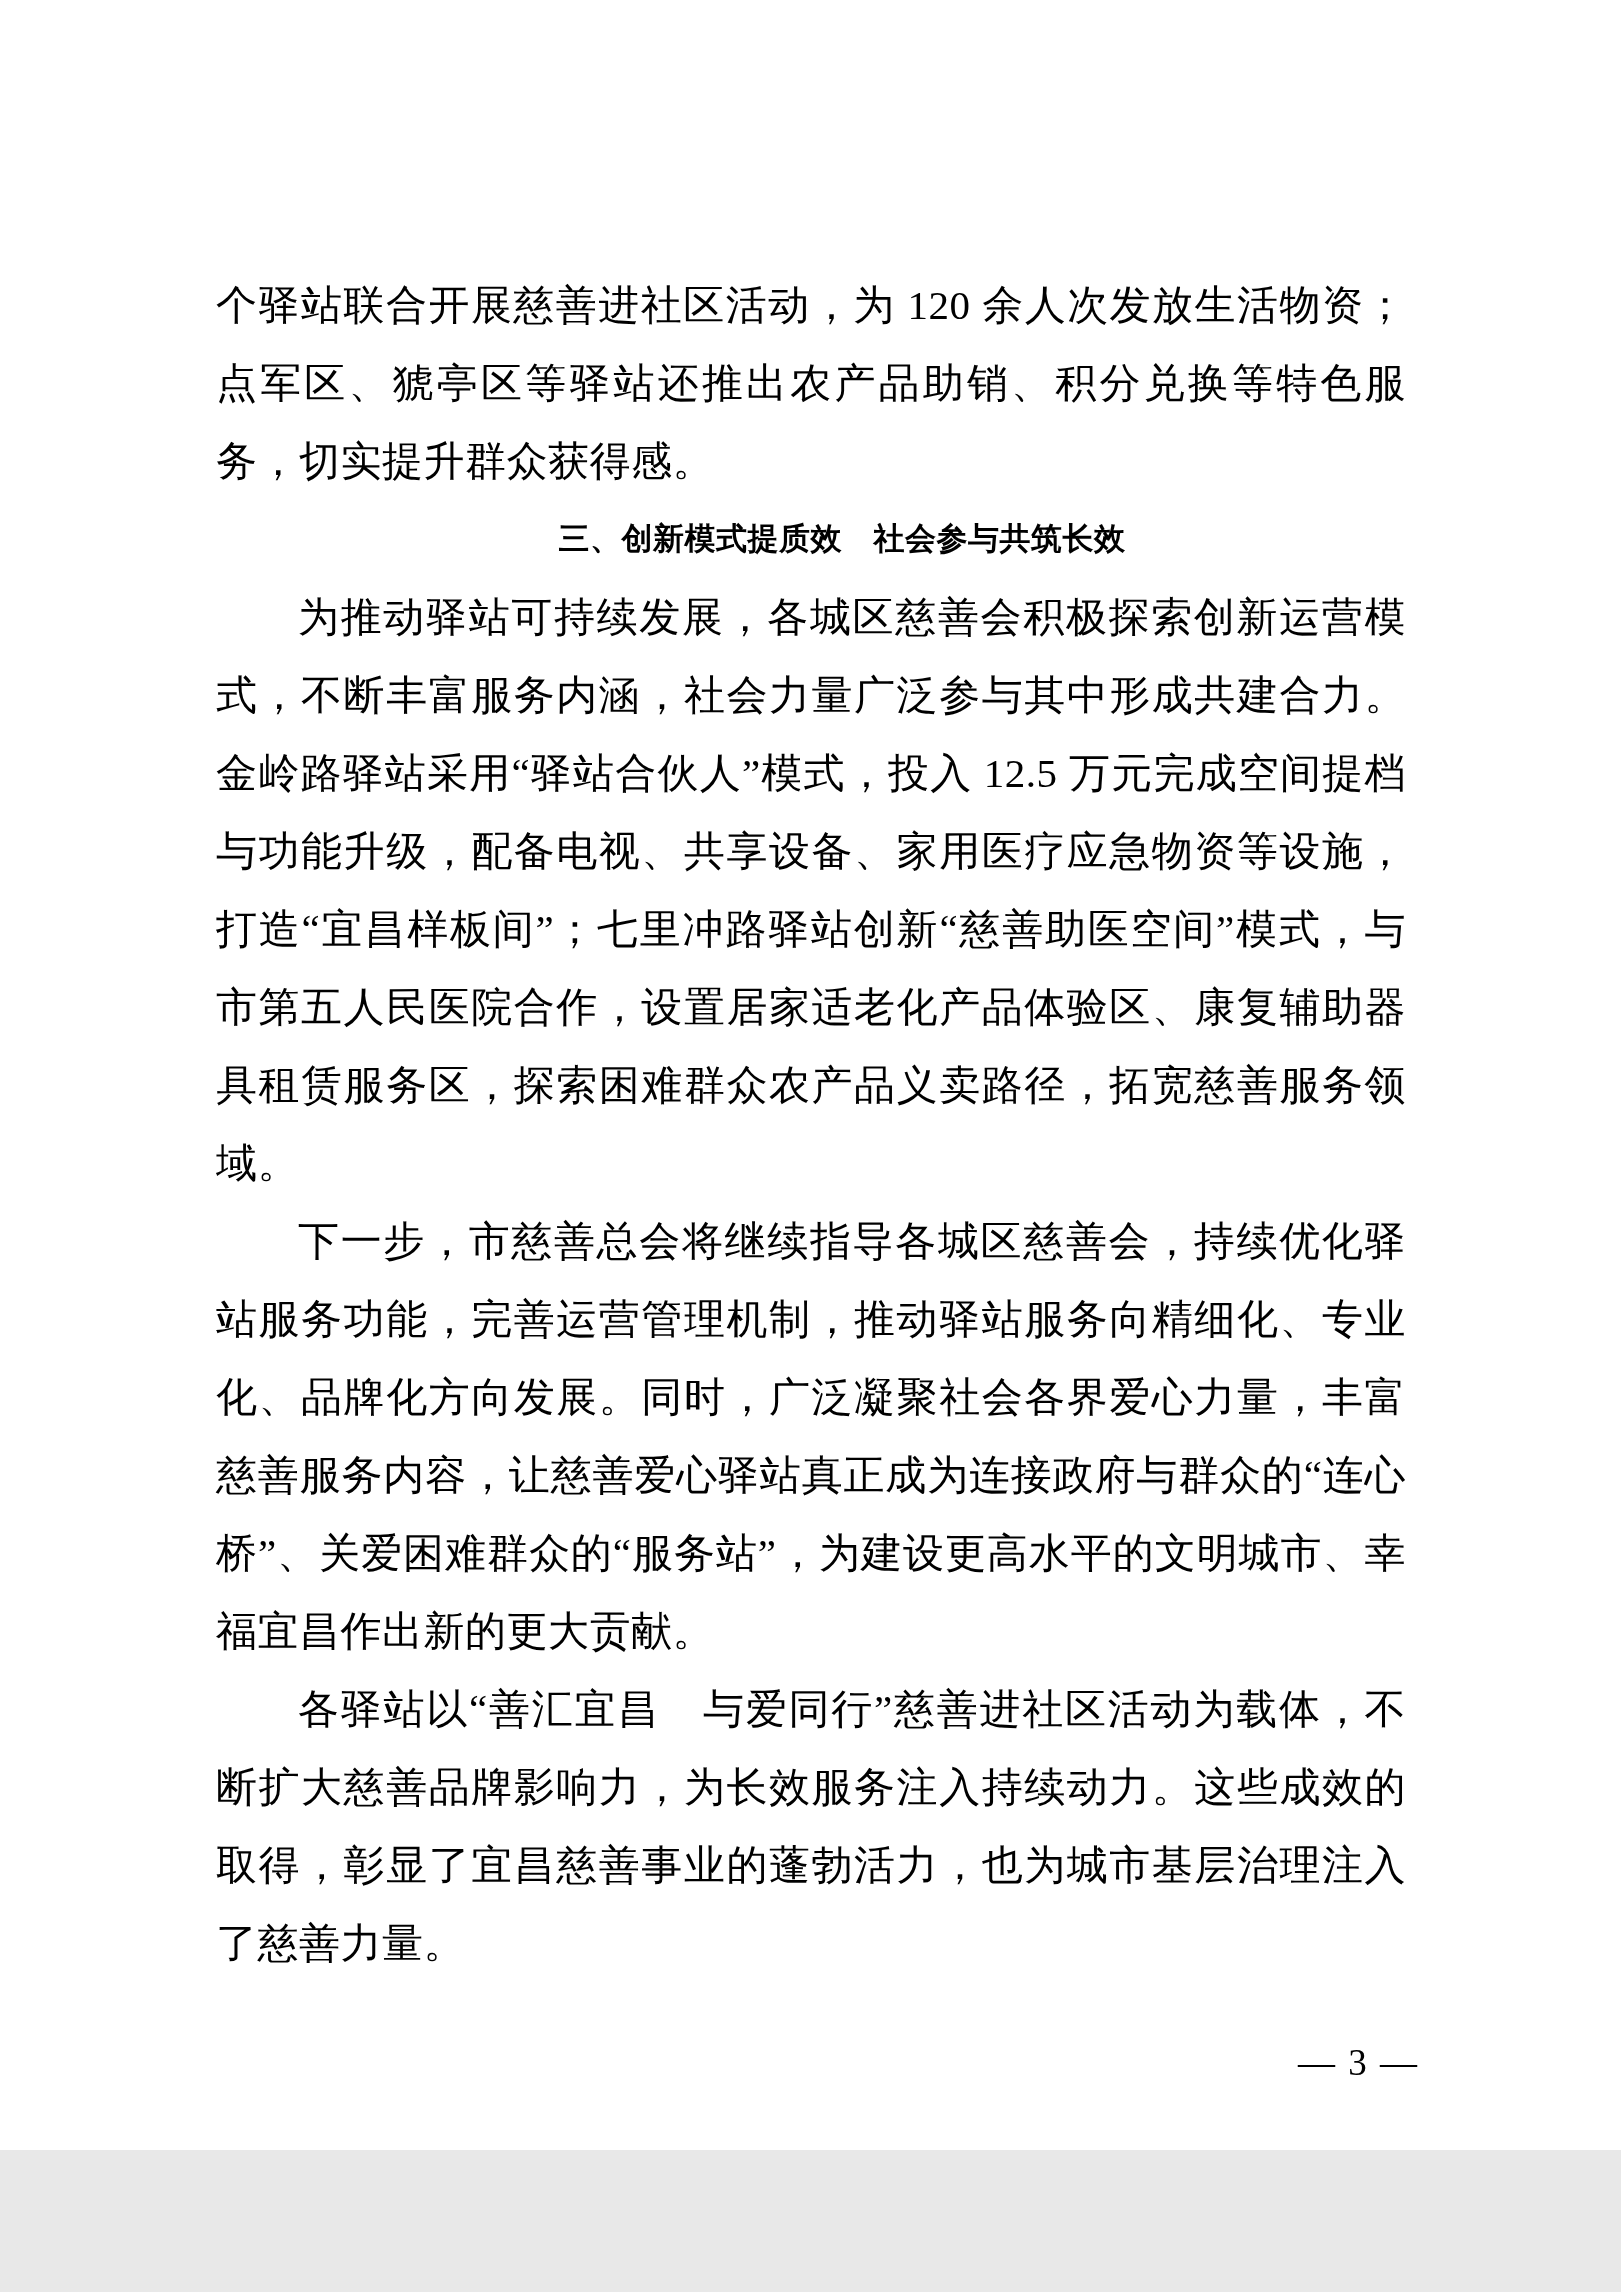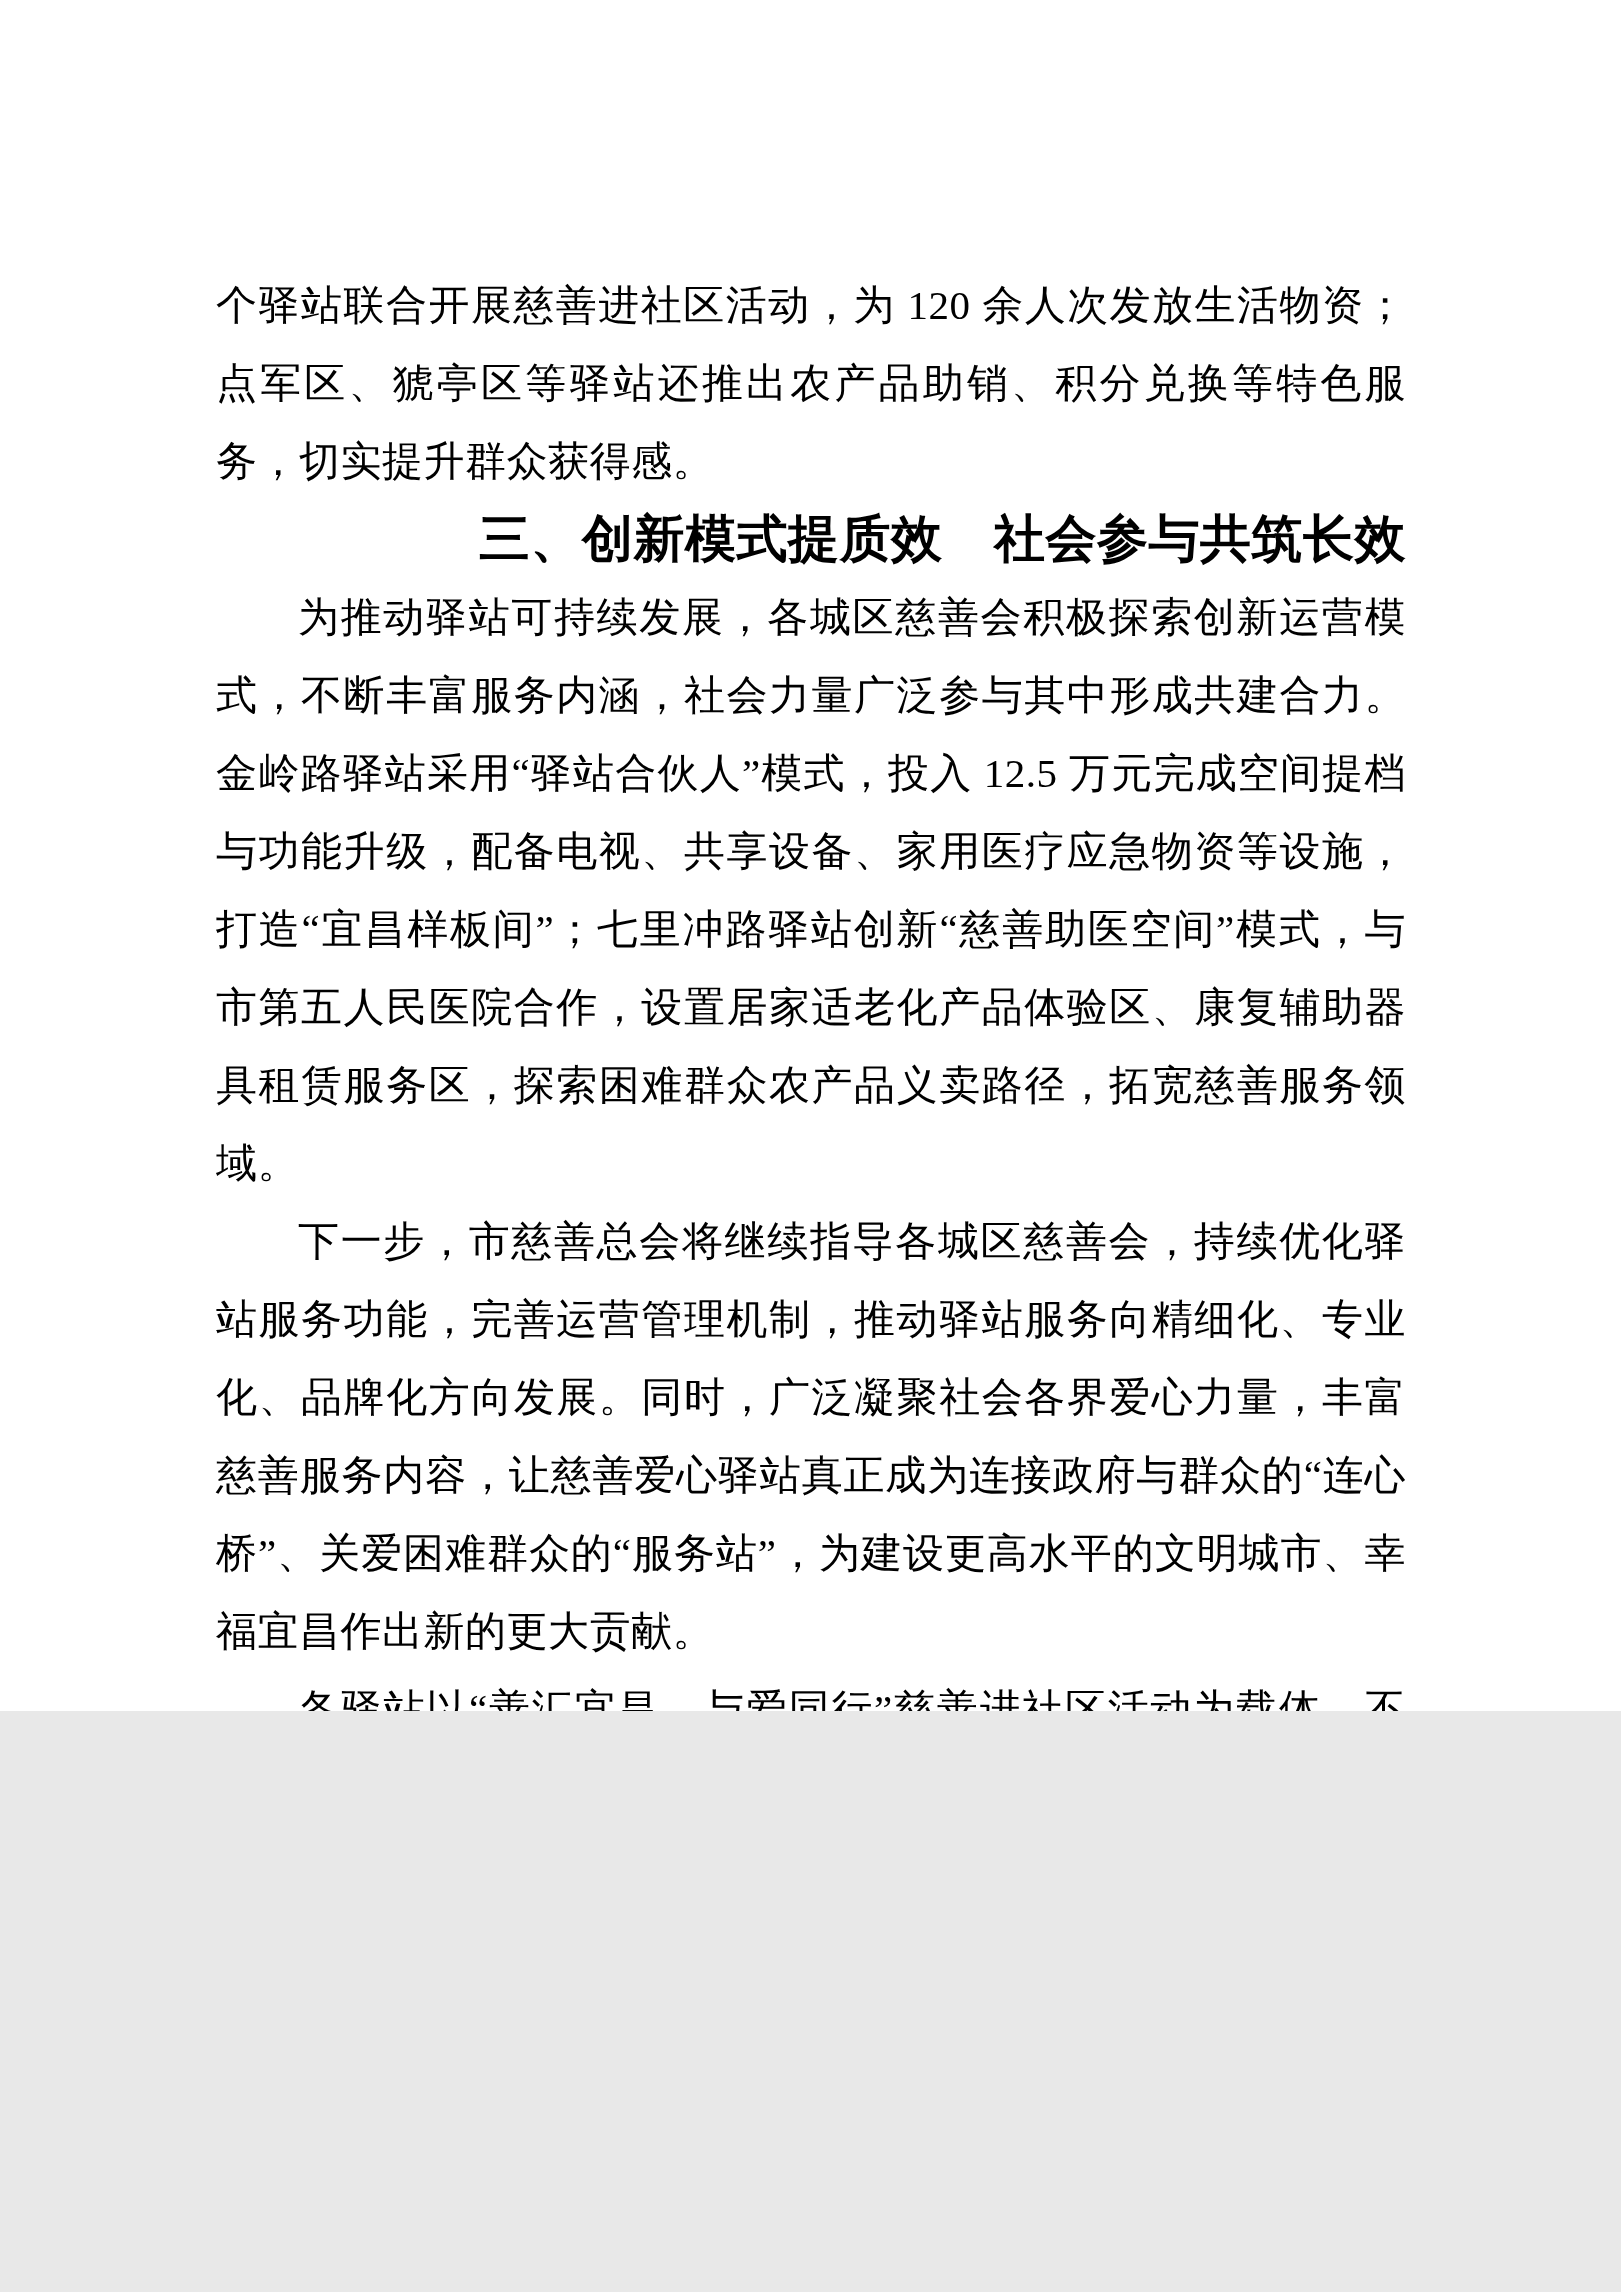--- a/index.html
+++ b/index.html
@@ -3,21 +3,21 @@
 <meta charset="utf-8">
 <style>
   html, body {
     margin: 0;
     padding: 0;
     background: #e8e8e8;
   }
   .page {
     position: relative;
     width: 1621px;
-    height: 1711px;
+    height: 2150px;
     background: #ffffff;
     overflow: hidden;
     font-family: "Liberation Serif", "DejaVu Serif", serif;
     color: #000000;
   }
   .doc-body {
     position: absolute;
     left: 216px;
     top: 266px;
     width: 1190px;
@@ -33,25 +33,25 @@
   }
   .para-continuation {
     text-indent: 0;
   }
   .para-indent {
     text-indent: 2em;
   }
   .section-heading {
     margin: 0;
     text-indent: 2em;
-    font-size: 51px;
+    font-size: 31px;
     line-height: 78px;
     font-weight: 700;
     font-family: "Liberation Sans", "DejaVu Sans", sans-serif;
-    text-align: right;
+    text-align: center;
   }
   .page-number {
     position: absolute;
     top: 2041px;
     right: 202px;
     font-size: 37px;
     line-height: 43px;
     letter-spacing: 2px;
     font-family: "Liberation Serif", "DejaVu Serif", serif;
     color: #000000;

